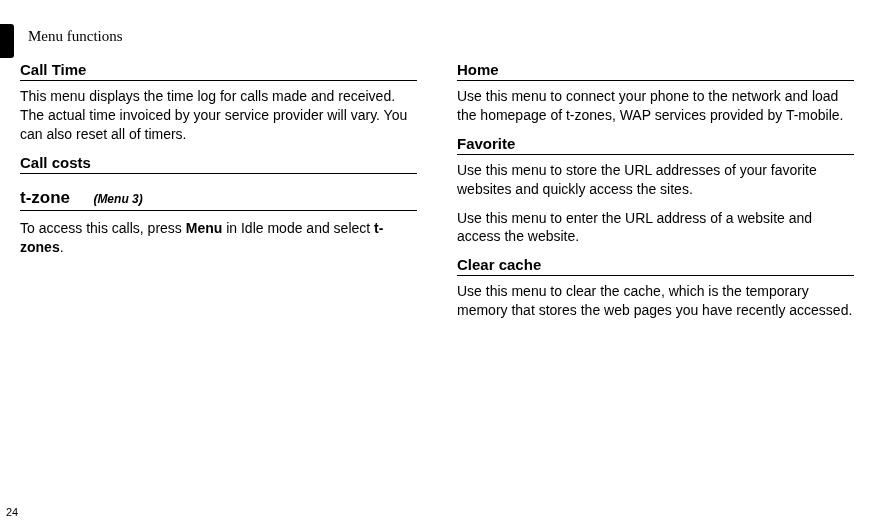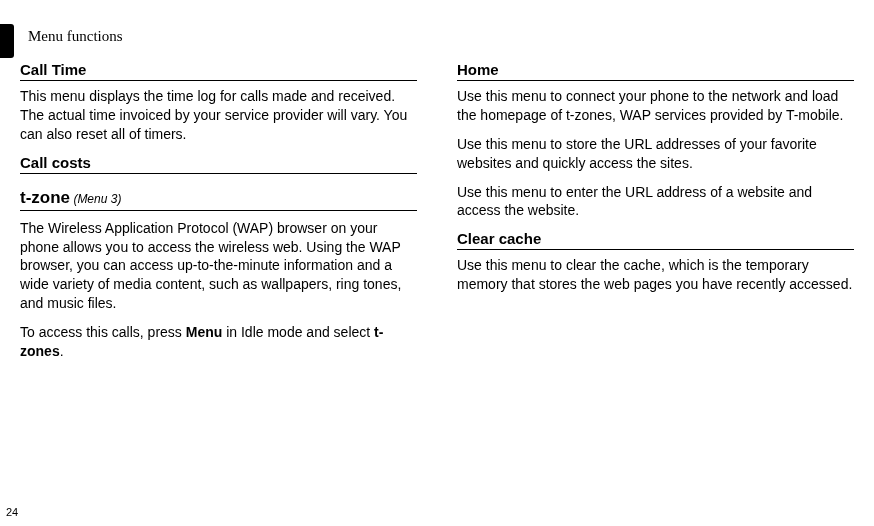--- a/index.html
+++ b/index.html
@@ -50,23 +50,24 @@
   }
   .main-heading {
     font-weight: bold;
     font-size: 17px;
     border-bottom: 1px solid #000;
     padding-bottom: 2px;
     margin-top: 14px;
     margin-bottom: 8px;
   }
   .menu-ref {
-    font-weight: normal;
+    font-weight: bold;
     font-size: 12px;
     font-style: italic;
+    padding-left: 20px;
   }
   p.body {
     font-size: 14px;
     line-height: 1.35;
     margin-bottom: 10px;
   }
   .bold { font-weight: bold; }
   .page-num {
     position: absolute;
     bottom: 8px;
@@ -86,32 +87,32 @@
   <div class="col">
 
     <div class="section-heading">Call Time</div>
     <p class="body">This menu displays the time log for calls made and received. The actual time invoiced by your service provider will vary. You can also reset all of timers.</p>
 
     <div class="section-heading no-body">Call costs</div>
 
     <div class="main-heading">
       <span>t-zone</span><span class="menu-ref"> (Menu 3)</span>
     </div>
-    <p class="body">The Wireless Application Protocol (WAP) browser on your phone allows you to access the wireless web. Using the WAP browser, you can access up-to-the-minute information and a wide variety of media content, such as wallpapers, ring tones, and music files.</p>
     <p class="body">
       <span>To access this calls, press </span><span class="bold">Menu</span><span> in Idle mode and select </span><span class="bold">t-zones</span><span>.</span>
     </p>
 
   </div>
 
   <div class="col">
 
     <div class="section-heading">Home</div>
     <p class="body">Use this menu to connect your phone to the network and load the homepage of t-zones, WAP services provided by T-mobile.</p>
 
+    <div class="section-heading">Favorite</div>
     <p class="body">Use this menu to store the URL addresses of your favorite websites and quickly access the sites.</p>
 
     <p class="body">Use this menu to enter the URL address of a website and access the website.</p>
 
     <div class="section-heading">Clear cache</div>
     <p class="body">Use this menu to clear the cache, which is the temporary memory that stores the web pages you have recently accessed.</p>
 
   </div>
 
 </div>

